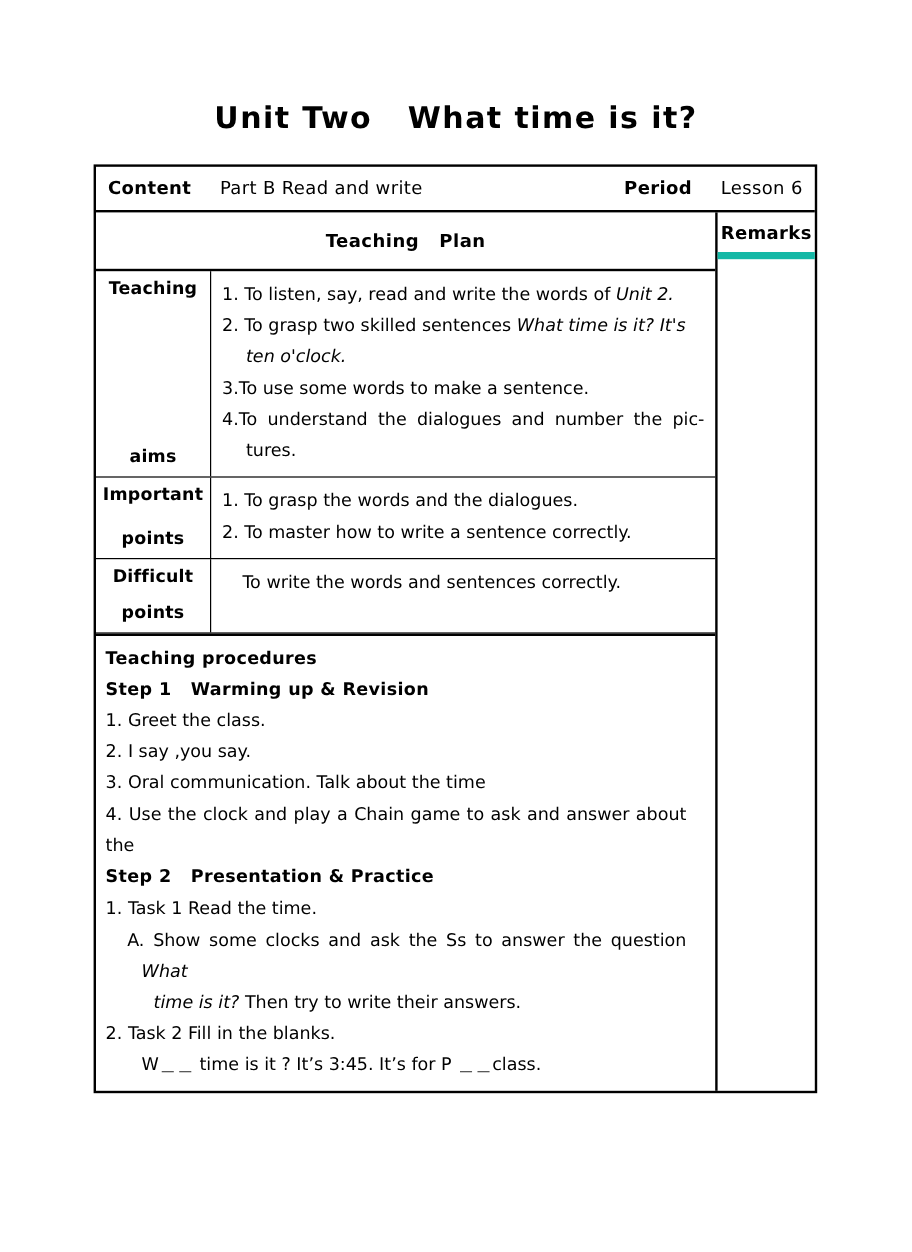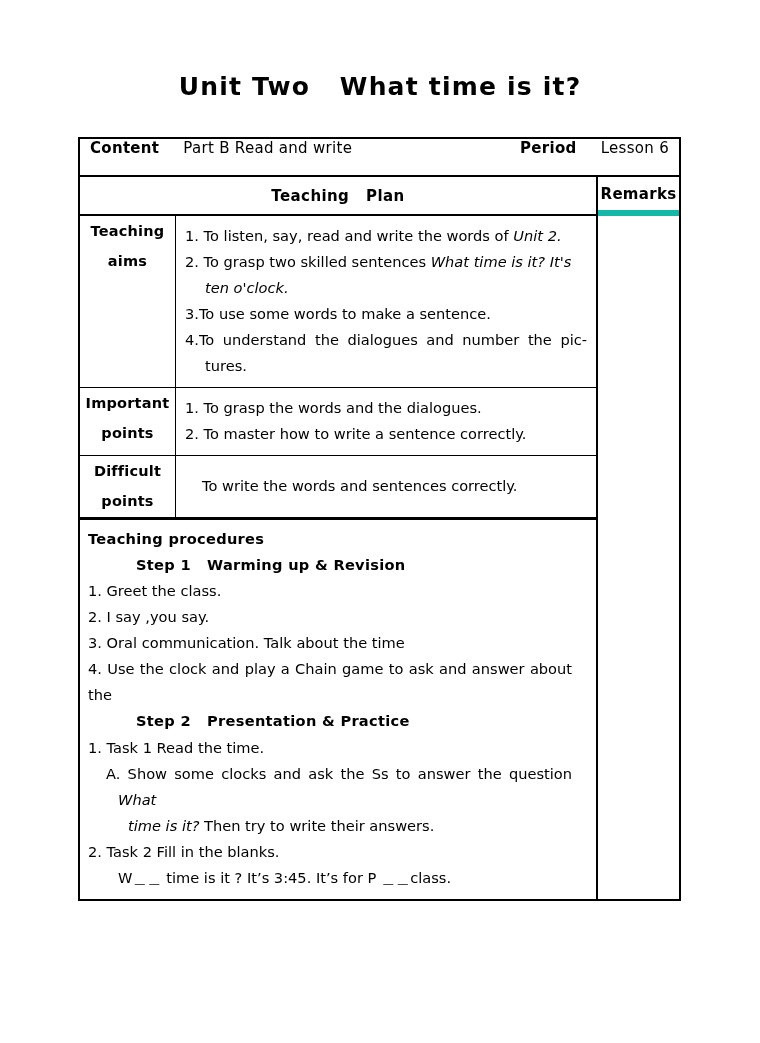--- a/index.html
+++ b/index.html
@@ -20,21 +20,21 @@
     position: absolute;
     left: 0; top: 0;
     width: 760px;
     height: 1043px;
   }
 
   
   .doc-title {
     position: absolute;
     left: 0;
-    top: 72px;
+    top: 84px;
     width: 760px;
     text-align: center;
     font-size: 25px;
     font-weight: 700;
     letter-spacing: 1.2px;
     white-space: pre;
   }
 
   
   .lesson-table {
@@ -44,20 +44,21 @@
     width: 603px;
     border: 2px solid #000;
     box-sizing: border-box;
     display: flex;
     flex-direction: column;
   }
 
   
   .row-content {
     display: flex;
+    align-items: center;
     height: 38px;
     border-bottom: 2px solid #000;
     box-sizing: border-box;
     padding: 0 10px 0 10px;
     font-size: 15px;
   }
   .row-content .lbl {
     font-weight: 700;
     letter-spacing: 0.3px;
   }
@@ -96,21 +97,21 @@
     font-size: 15px;
     font-weight: 700;
     letter-spacing: 0.3px;
   }
   .remarks-body {
     flex: 1 1 auto;
   }
 
   
   .plan-head {
-    height: 39px;
+    height: 49px;
     border-bottom: 2px solid #000;
     box-sizing: border-box;
     display: flex;
     align-items: center;
     justify-content: center;
     font-size: 15px;
     font-weight: 700;
     letter-spacing: 0.4px;
     white-space: pre;
   }
@@ -123,37 +124,36 @@
   }
   .sec:last-child { border-bottom: none; }
   .sec-label {
     width: 96px;
     flex: 0 0 96px;
     box-sizing: border-box;
     border-right: 1px solid #000;
     display: flex;
     flex-direction: column;
     align-items: center;
-    justify-content: flex-start;
+    justify-content: space-between;
     font-size: 14.5px;
     font-weight: 700;
     letter-spacing: 0.2px;
     line-height: 2.1;
     text-align: center;
   }
   .sec-body {
     flex: 1 1 auto;
     box-sizing: border-box;
     padding: 7px 9px 8px 9px;
     font-size: 14.6px;
     line-height: 1.78;
   }
   .sec-body.centered {
     display: flex;
-    align-items: center;
     padding-left: 26px;
   }
 
   
   .aim {
     display: block;
     white-space: normal;
   }
   .aim .cont {
     display: block;
@@ -173,21 +173,20 @@
     border-top: 2px solid #000;
   }
   .procedures .hd {
     font-weight: 700;
     letter-spacing: 0.3px;
   }
   .procedures .step {
     font-weight: 700;
     letter-spacing: 0.3px;
     white-space: pre;
-    margin-left: 48px;
   }
   .procedures .ln { display: block; }
   .procedures .ind1 { padding-left: 18px; }
   .procedures .ind2 { padding-left: 30px; }
   .procedures .ind3 { padding-left: 40px; }
 
   i, .it { font-style: italic; }
 </style>
 </head>
 <body>

